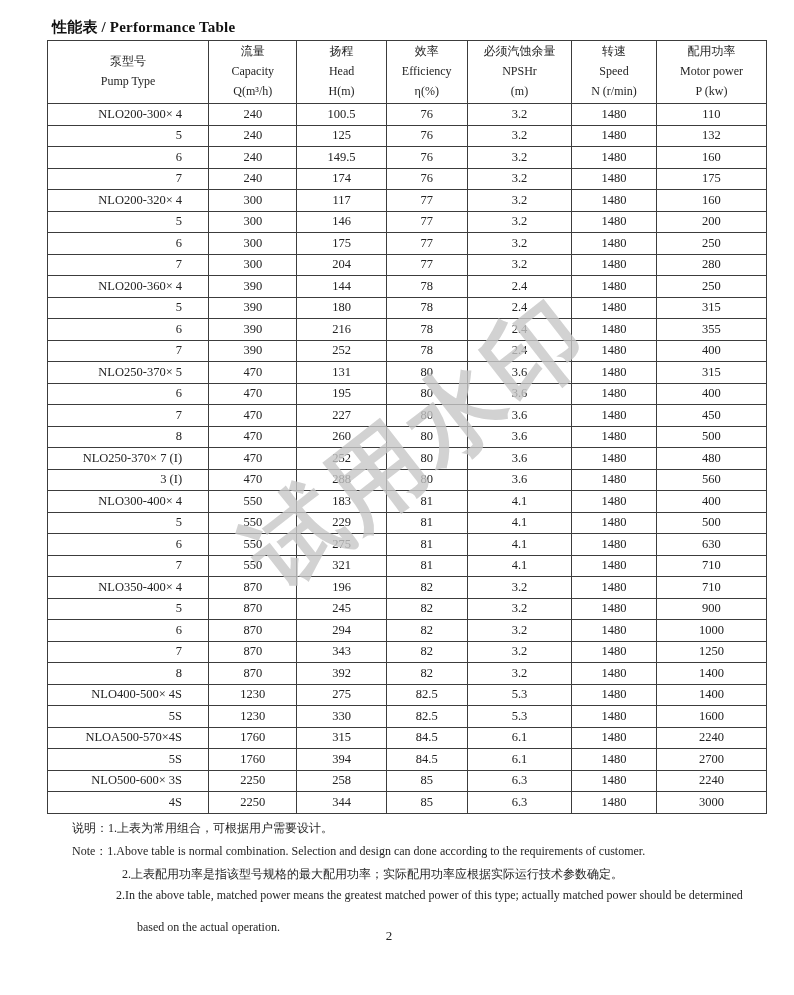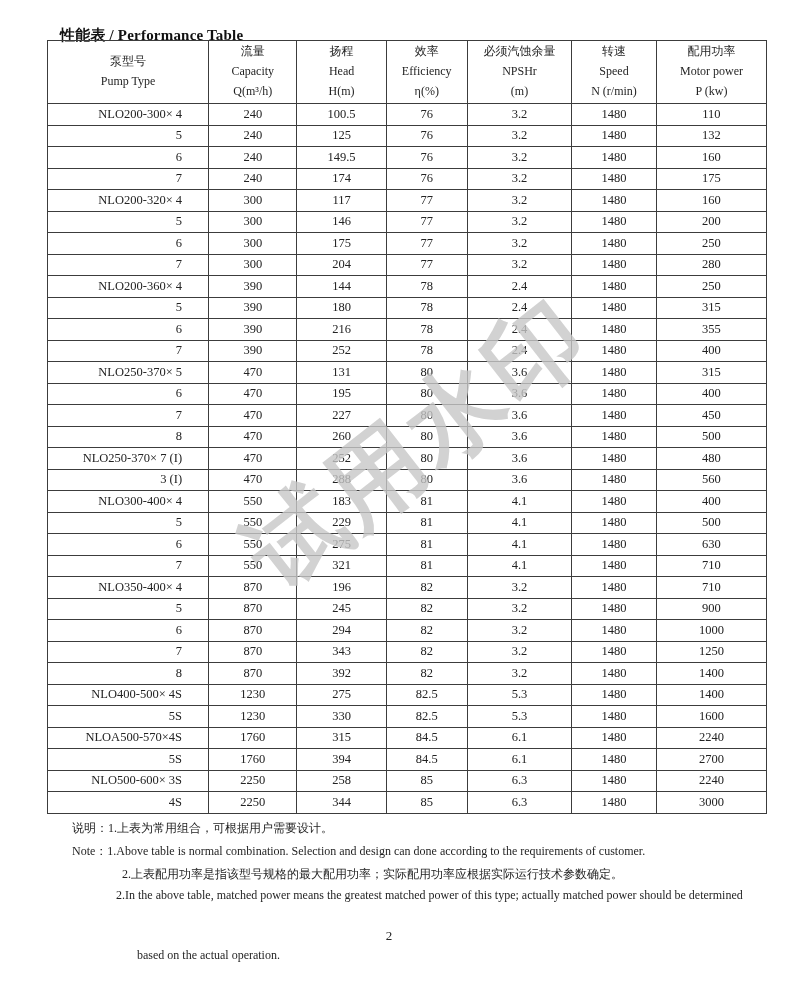--- a/index.html
+++ b/index.html
@@ -9,21 +9,21 @@
     font-family:"Liberation Serif","DejaVu Serif",serif;
     color:#1f1f1f;
     position:relative;
     overflow:hidden;
   }
   .page { position:absolute; inset:0; }
 
   .title {
     position:absolute; left:44px; top:10px;
     font-size:15px; font-weight:bold; color:#111;
-    margin:16px; letter-spacing:0.2px;
+    margin:8px; letter-spacing:0.2px;
   }
 
   table.perf {
     position:absolute; left:47px; top:40px;
     width:720px;
     border-collapse:collapse; table-layout:fixed;
   }
   table.perf th, table.perf td {
     border:1px solid #3c3c3c;
     padding:0;
@@ -55,21 +55,21 @@
   .note-line {
     position:absolute;
     font-size:12px; color:#1f1f1f;
     white-space:nowrap;
     margin-left:28px;
   }
   .nl1 { left:44px; top:820px; }
   .nl2 { left:44px; top:843px;text-align:right; }
   .nl3 { left:94px; top:866px; }
   .nl4 { left:88px; top:888px; }
-  .nl5 { left:97px; top:948px;padding-left:12px; }
+  .nl5 { left:97px; top:920px;padding-left:12px; }
 
   .page-number {
     position:absolute; left:47px; top:928px; width:684px;
     text-align:center; font-size:13px; color:#222;
   }
 
   .watermark {
     position:absolute; left:168px; top:380px; width:500px;
     text-align:center;
     transform:rotate(-38deg);

